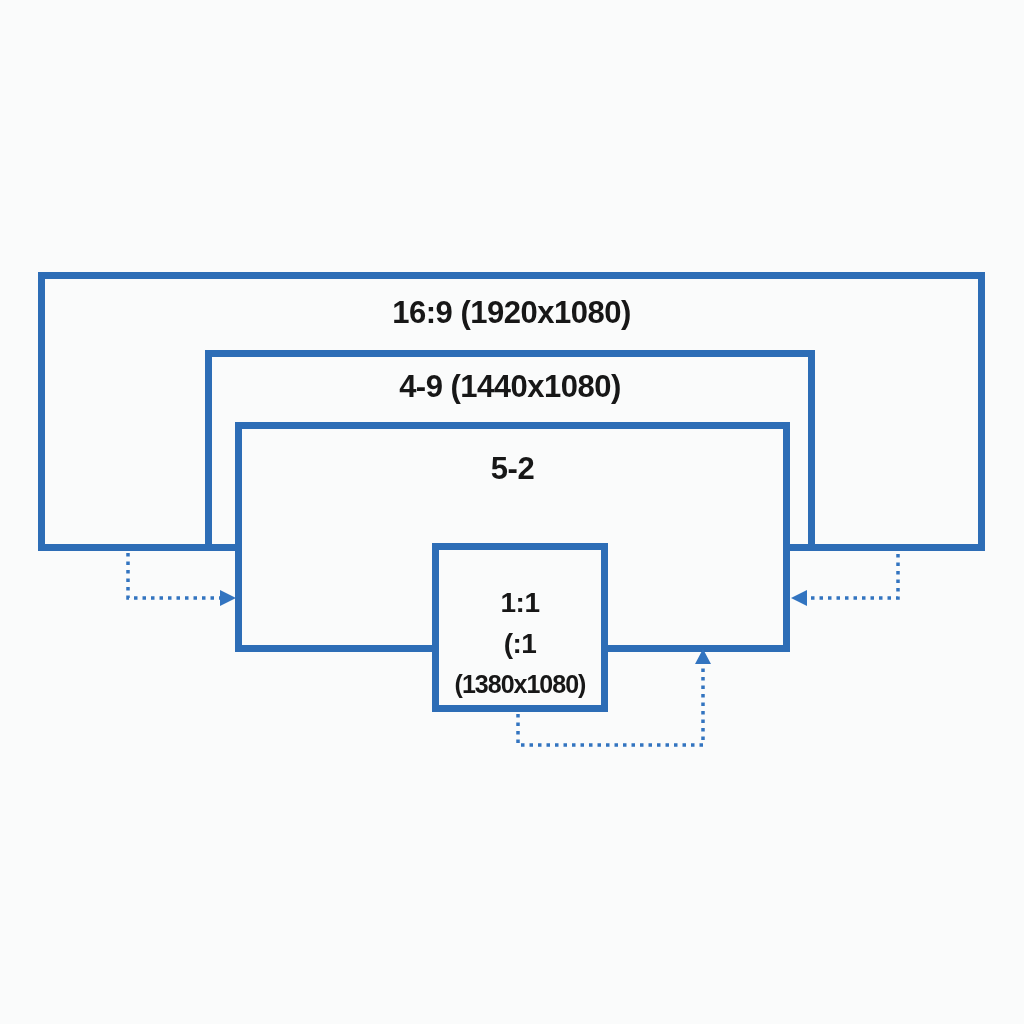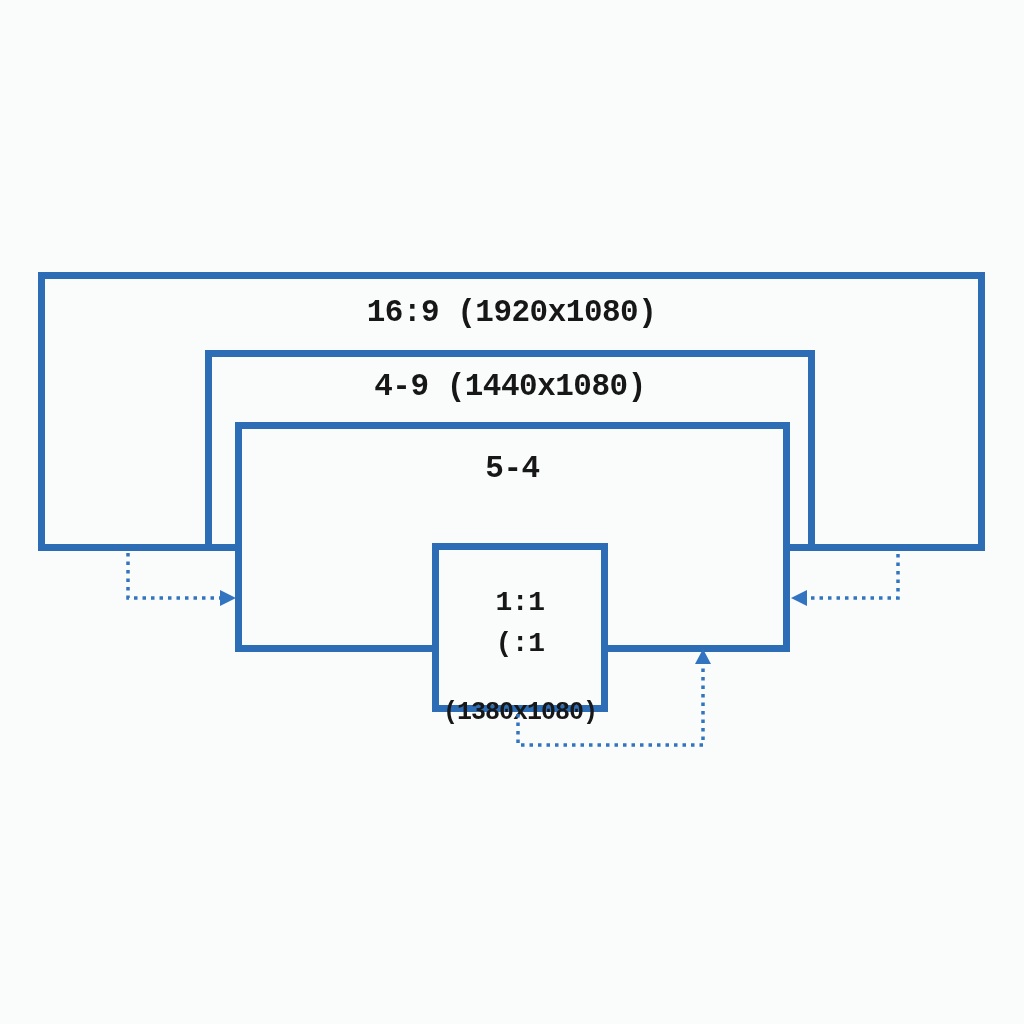--- a/index.html
+++ b/index.html
@@ -1,21 +1,21 @@
 <!DOCTYPE html>
 <html><head>
 <meta charset="utf-8">
 <style>
   html, body { margin: 0; padding: 0; background: #ffffff; }
   .stage {
     position: relative;
     width: 1024px;
     height: 1024px;
     background: #fafbfb;
-    font-family: Liberation Mono, monospace;
+    font-family: Liberation Sans, sans-serif;
     overflow: hidden;
   }
   .box {
     position: absolute;
     box-sizing: border-box;
     border: 7px solid #2d6db6;
     background: #fafbfb;
   }
   .box-169 { left: 38px;  top: 272px; width: 947px; height: 279px; z-index: 1; }
   .box-43  { left: 205px; top: 350px; width: 610px; height: 201px; z-index: 2; }
@@ -26,21 +26,21 @@
     left: 0; right: 0;
     text-align: center;
     font-weight: bold;
     color: #171717;
     letter-spacing: -0.5px;
   }
   .lab-169 { top: 16px; font-size: 31px; }
   .lab-43  { top: 12px; font-size: 31px; }
   .lab-54  { top: 20px; font-size: 31px; line-height: 40px; }
   .lab-11  { top: 32px; font-size: 28px; line-height: 41px; letter-spacing: -0.5px; }
-  .lab-11 .small { font-size: 25px; letter-spacing: -1px; margin-top: 28px; }
+  .lab-11 .small { font-size: 25px; letter-spacing: -1px; }
   .arrow-layer {
     position: absolute;
     left: 0; top: 0;
     width: 1024px; height: 1024px;
     z-index: 5;
     pointer-events: none;
   }
 </style>
 </head>
 <body>
@@ -50,21 +50,21 @@
   <div class="box box-169">
     <div class="label lab-169">16:9 (1920x1080)</div>
   </div>
 
   <div class="box box-43">
     <div class="label lab-43">4-9 (1440x1080)</div>
   </div>
 
   <div class="box box-54">
     <div class="label lab-54">
-      <div>5-4</div>
+      <div>5-2</div>
     </div>
   </div>
 
   <div class="box box-11">
     <div class="label lab-11">
       <div>1:1</div>
       <div>(:1</div>
       <div class="small">(1380x1080)</div>
     </div>
   </div>

